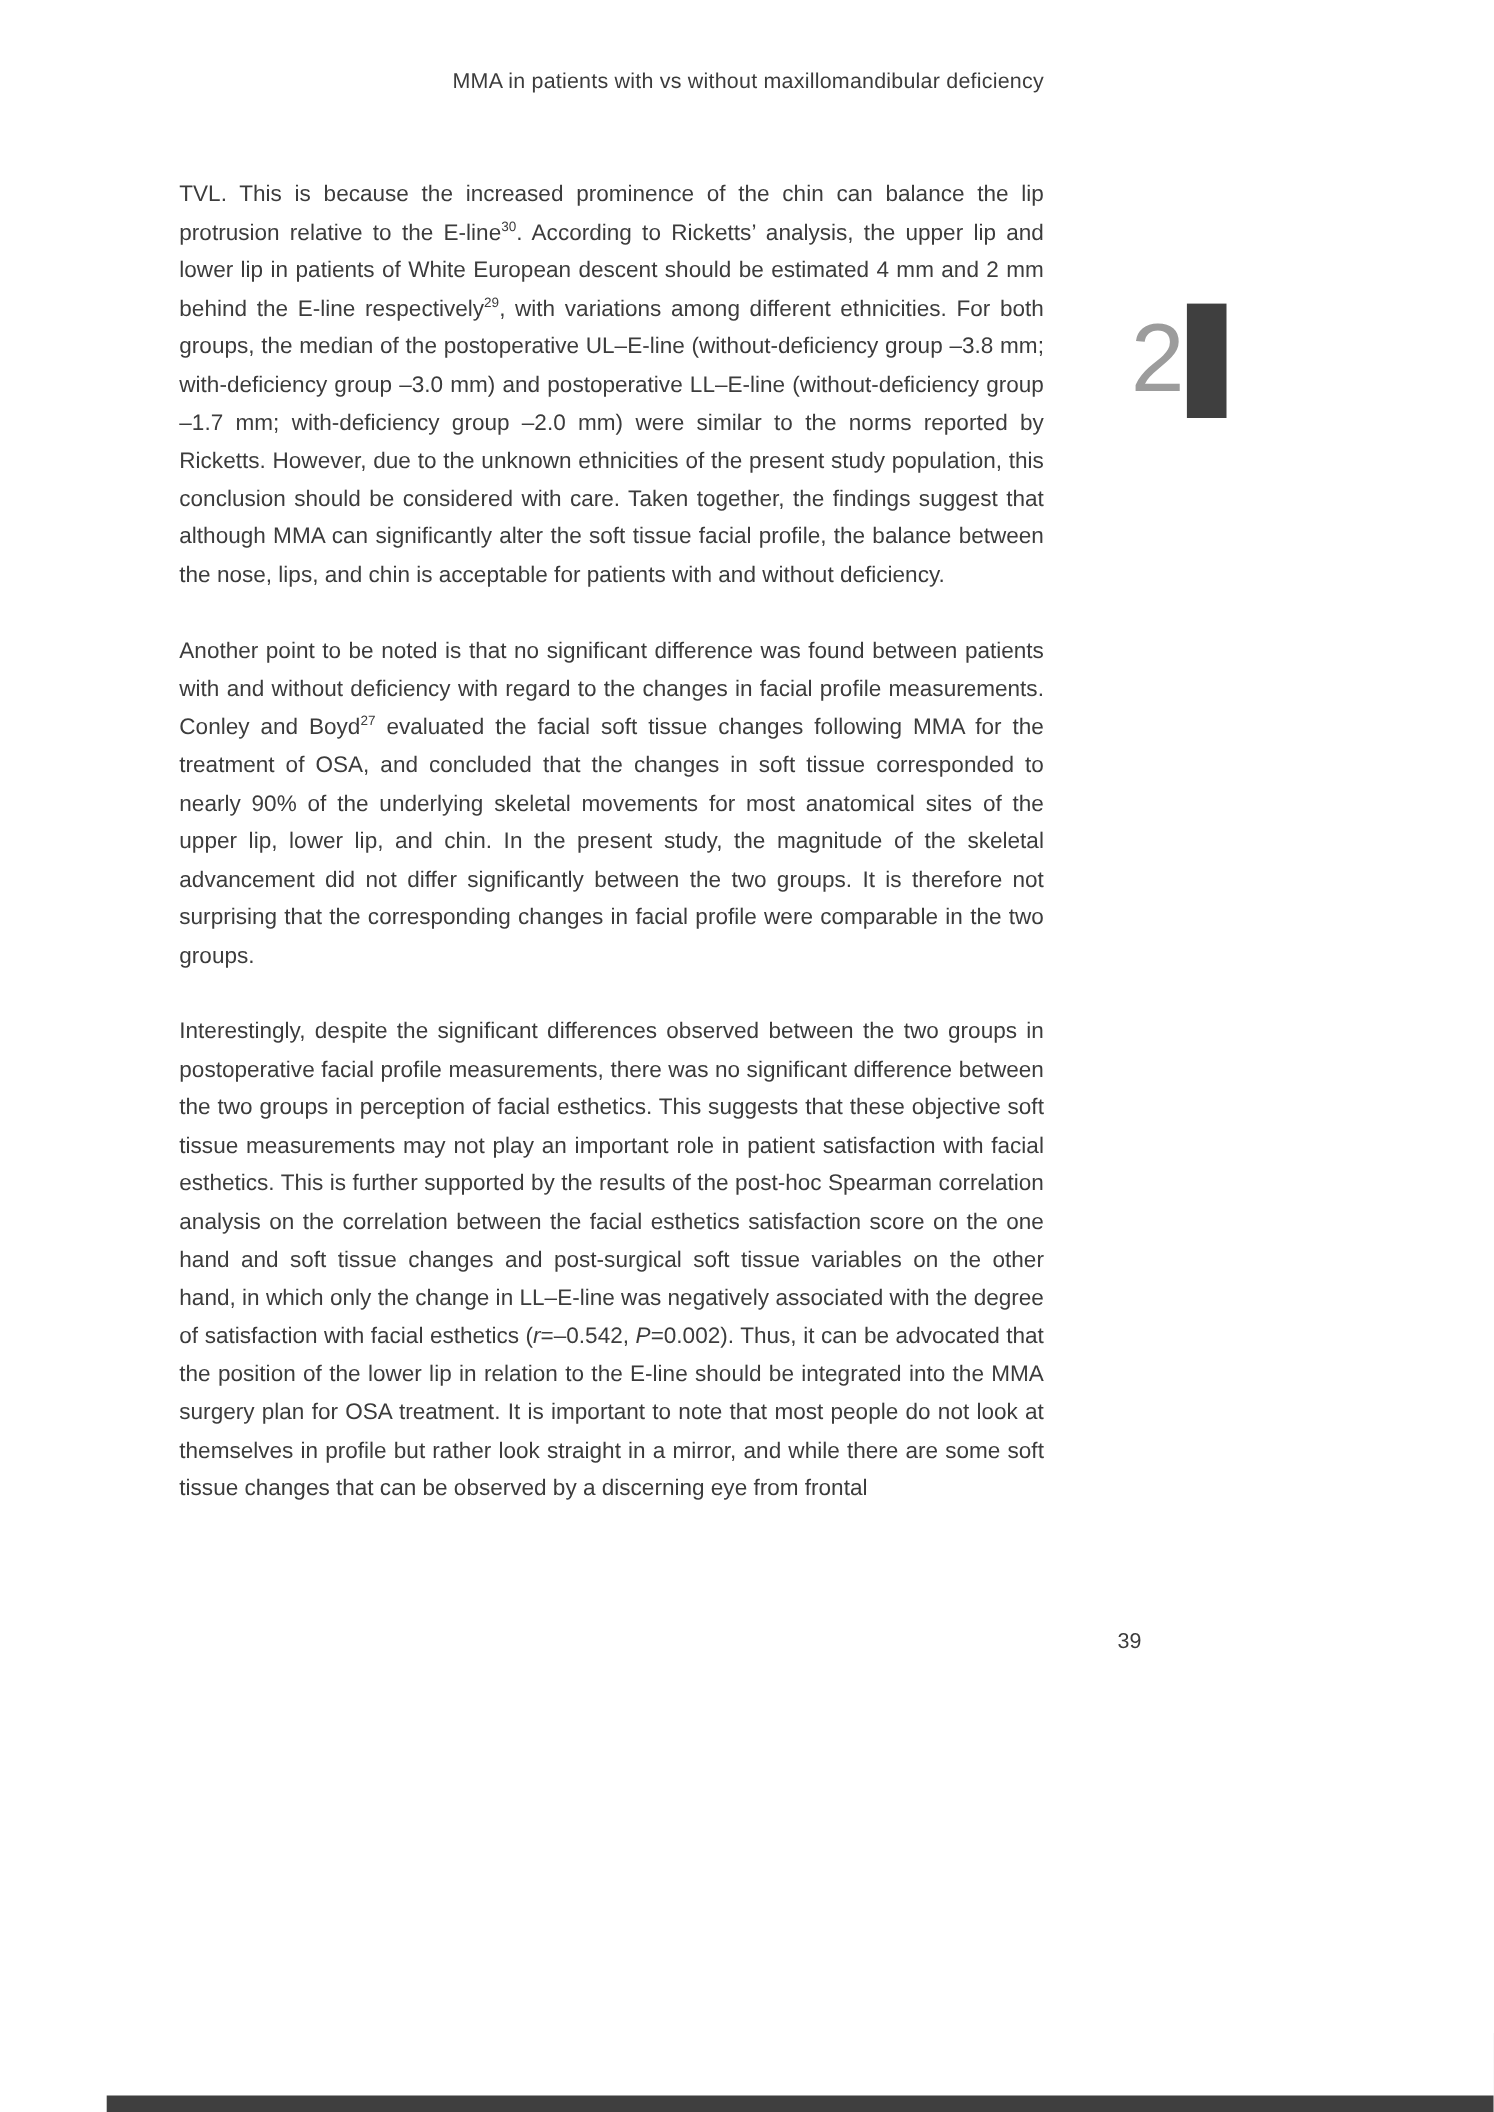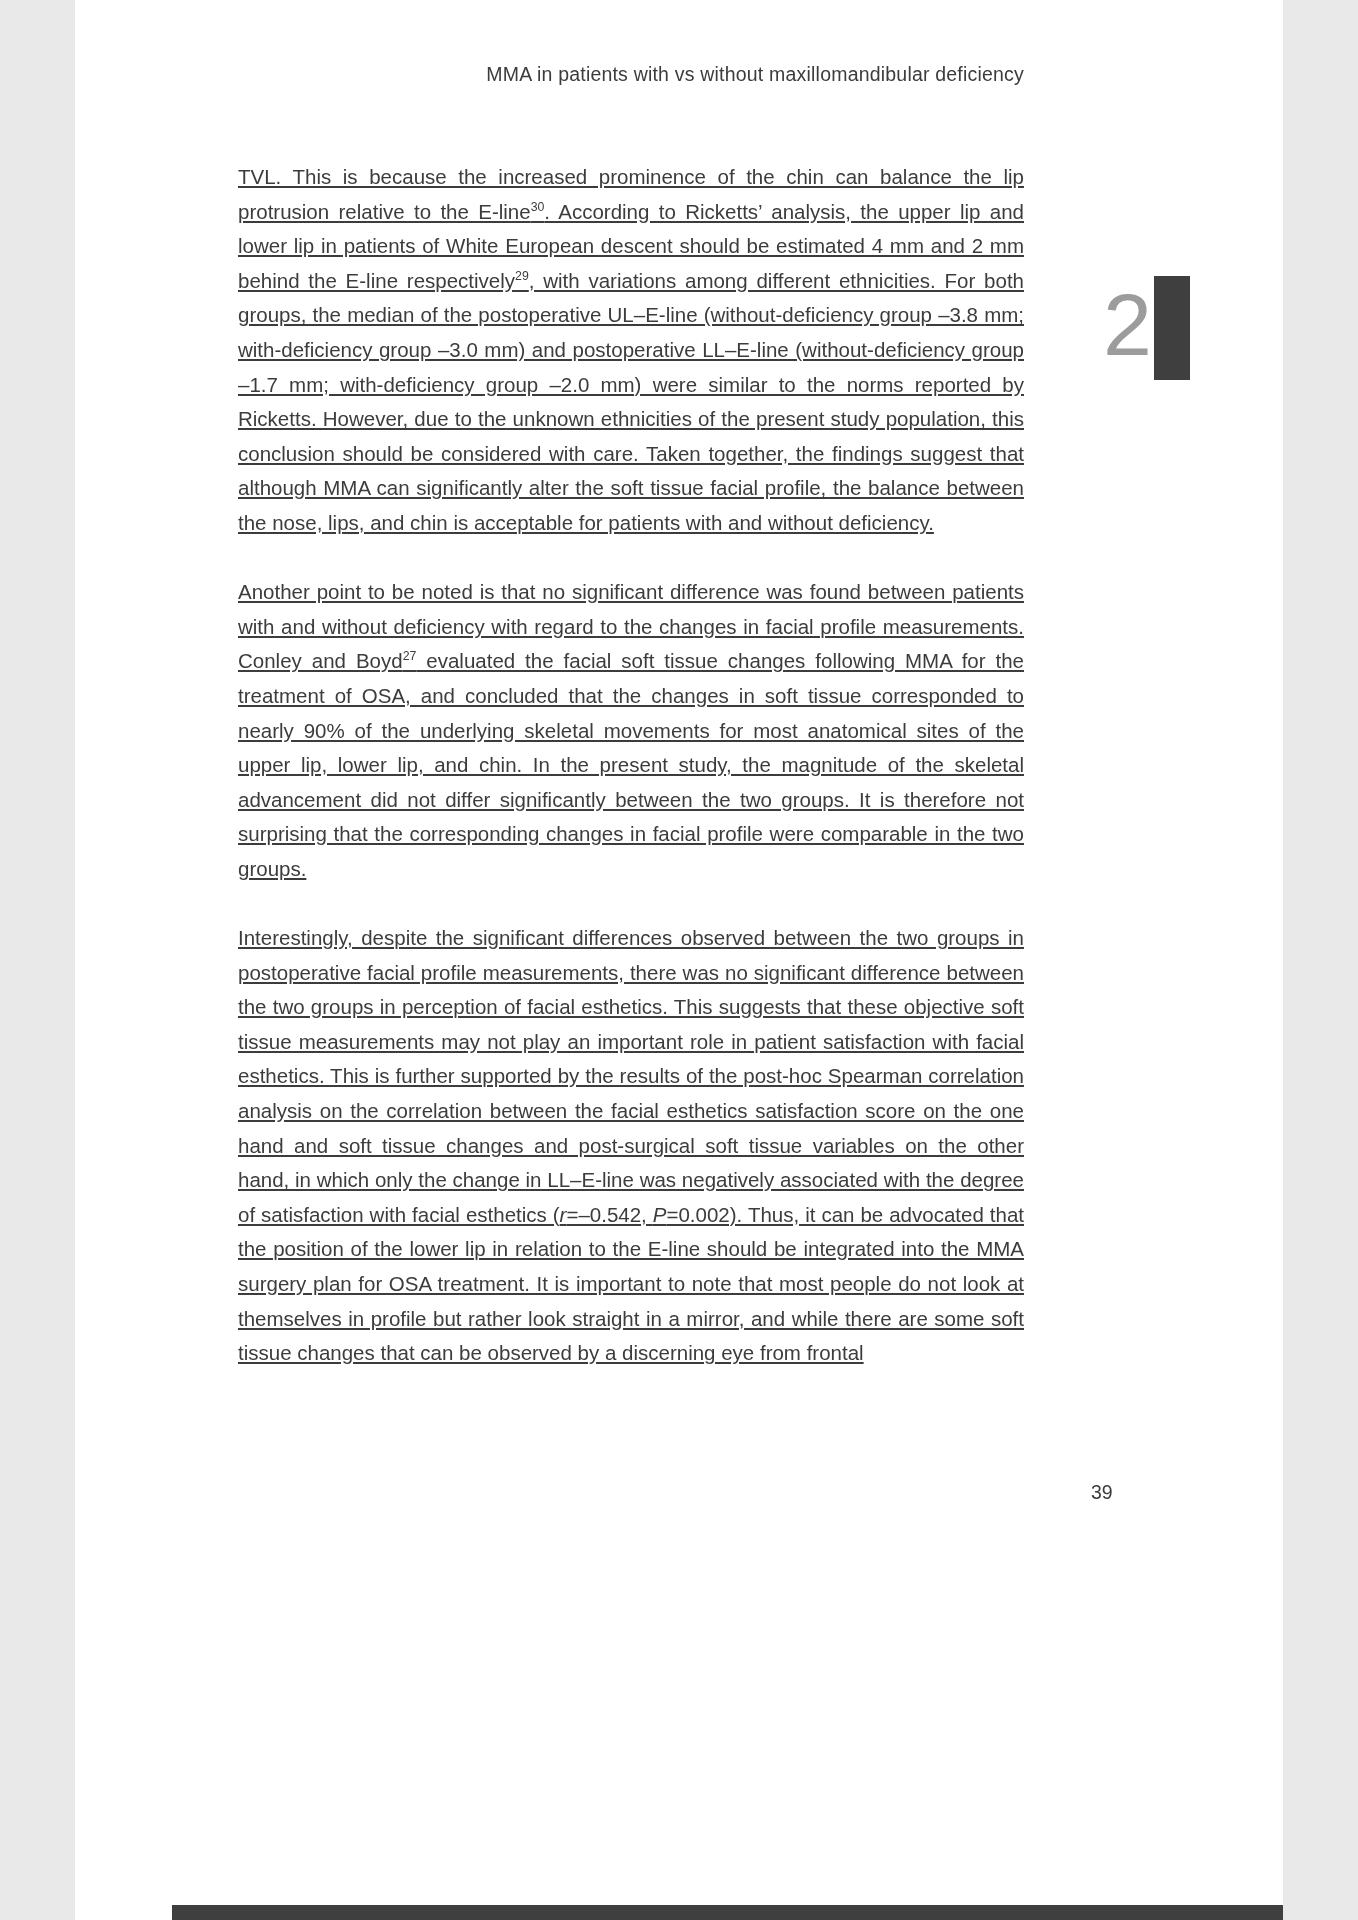--- a/index.html
+++ b/index.html
@@ -2,21 +2,21 @@
 <html><head>
 <meta charset="utf-8">
 <style>
   html, body {
     margin: 0;
     padding: 0;
     background: #e9e9e9;
   }
   .page {
     position: relative;
-    width: 1208px;
+    width: 1358px;
     height: 1920px;
     margin: 0 auto;
     background: var(--bg, #ffffff);
     overflow: hidden;
     font-family: "Liberation Sans", "DejaVu Sans", sans-serif;
     color: var(--text, #3c3c3c);
   }
   .running-header {
     position: absolute;
     top: 63px;
@@ -29,21 +29,20 @@
   }
   .article-body {
     position: absolute;
     top: 160px;
     left: 163px;
     width: 786px;
     font-size: 20.5px;
     line-height: 34.6px;
     text-align: justify;
     color: var(--text, #3c3c3c);
-    text-decoration: underline;
   }
   .article-body p {
     margin: 0 0 34.6px 0;
   }
   .article-body sup {
     font-size: 0.6em;
     line-height: 0;
     vertical-align: super;
   }
   .article-body i {

